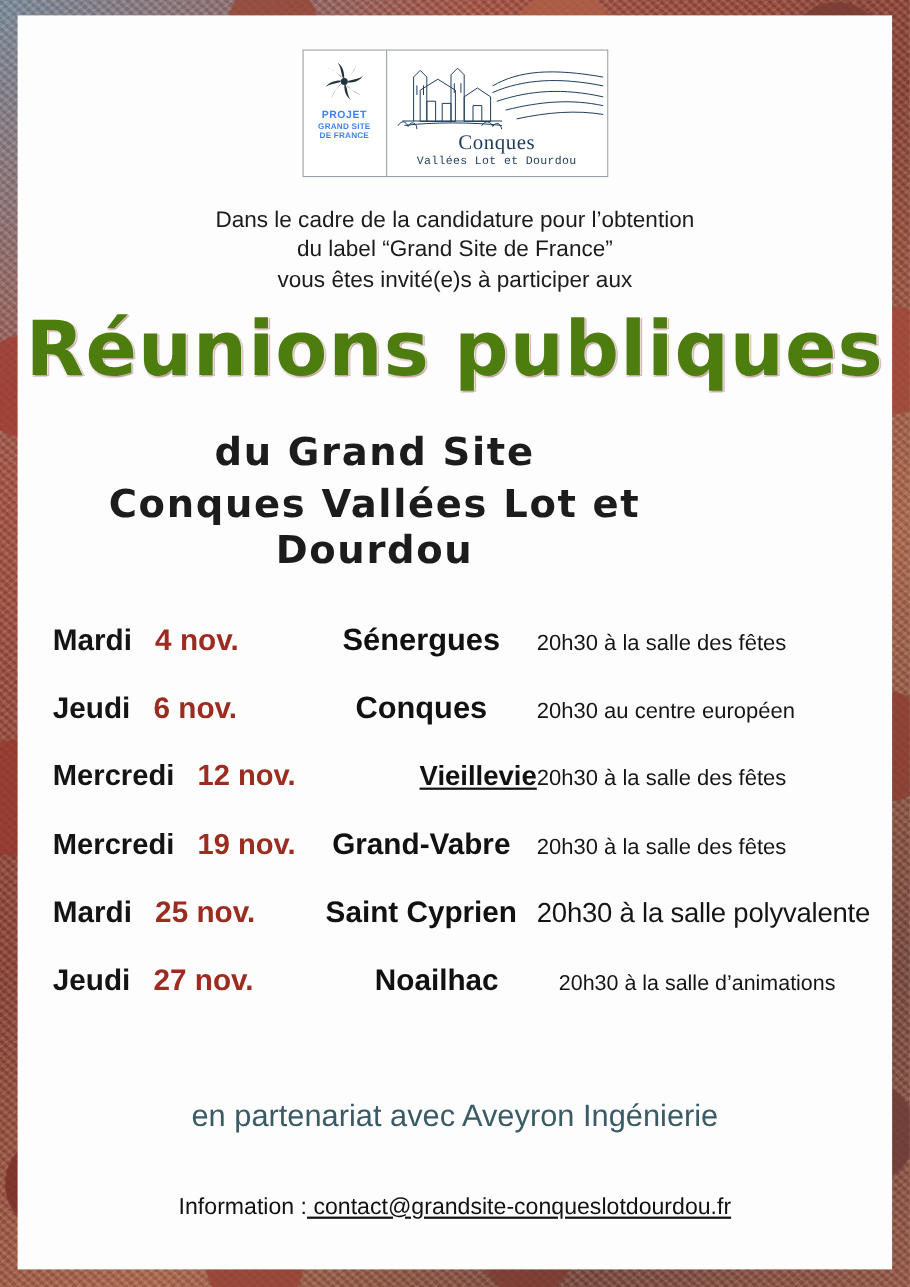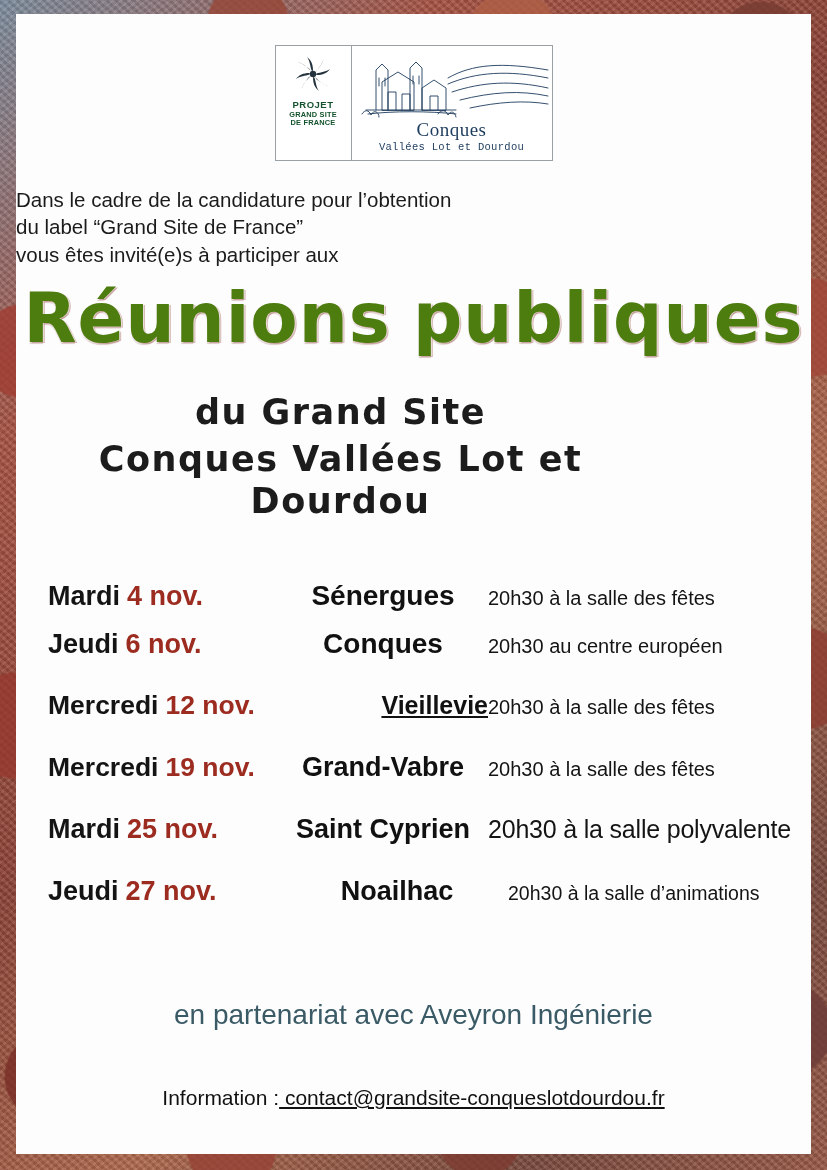--- a/index.html
+++ b/index.html
@@ -72,21 +72,21 @@
     flex-direction: column;
     align-items: center;
     justify-content: flex-start;
     padding-top: 8px;
   }
   .pinwheel { width: 40px; height: 40px; }
   .logo-left-text {
     margin-top: 6px;
     text-align: center;
     font-family: "Liberation Sans", sans-serif;
-    color: #14532d;
+    color: #3b82f6;
     line-height: 1.12;
   }
   .logo-left-text .l1 { font-size: 9.5px; letter-spacing: .5px; font-weight: 700; }
   .logo-left-text .l2 { font-size: 7.4px; letter-spacing: .2px; font-weight: 700; }
   .logo-left-text .l3 { font-size: 7.4px; letter-spacing: .2px; font-weight: 700; }
 
   .logo-right {
     flex: 1;
     position: relative;
     display: flex;
@@ -112,21 +112,21 @@
     letter-spacing: .3px;
     margin-top: 2px;
   }
 
   
   .intro {
     position: absolute;
     top: 172px;
     left: 0;
     width: 795px;
-    text-align: left;
+    text-align: center;
     font-family: "Liberation Sans", sans-serif;
     font-size: 20.5px;
     color: #1b1b1b;
     line-height: 1.34;
   }
   .intro div { white-space: nowrap; }
 
   
   .title-main {
     position: absolute;
@@ -177,40 +177,40 @@
   .m-day {
     width: 262px;
     padding-left: 32px;
     box-sizing: border-box;
     font-family: "Liberation Sans", sans-serif;
     font-weight: 700;
     font-size: 27px;
     color: #141414;
     white-space: nowrap;
   }
-  .m-date { color: #9c2b20; margin-left: 7px; text-align: center; }
+  .m-date { color: #9c2b20; margin-left: 21px; text-align: center; }
   .m-town {
     width: 210px;
     text-align: center;
     font-family: "Liberation Sans", sans-serif;
     font-weight: 700;
     font-size: 28px;
     color: #111;
     white-space: nowrap;
   }
   .m-place {
     flex: 1;
     font-family: "Liberation Sans", sans-serif;
     font-size: 20px;
     color: #141414;
     white-space: nowrap;
   }
 
   
-  .r0 .m-town { font-size: 28px; margin-top: 14px; }
+  .r0 .m-town { font-size: 28px; }
   .r1 .m-town { font-size: 28px; }
   .r2 .m-day  { font-size: 26.5px; }
   .r2 .m-town { font-size: 25px; text-align: right; padding-left: 0px; text-decoration: underline; }
   .r3 .m-day  { font-size: 26.5px; }
   .r3 .m-town { font-size: 27px; text-align: center; padding-left: 0px; }
   .r4 .m-town { font-size: 27px; }
   .r4 .m-place { font-size: 25px; letter-spacing: -0.2px; }
   .r5 .m-town { font-size: 27px; padding-left: 14px; }
   .r5 .m-place { font-size: 19.5px; padding-left: 6px; }
 

